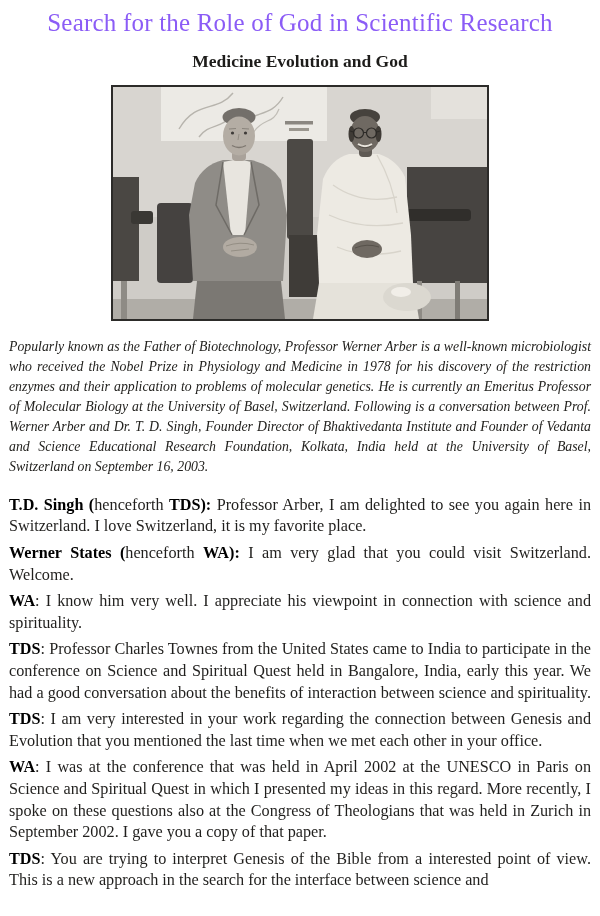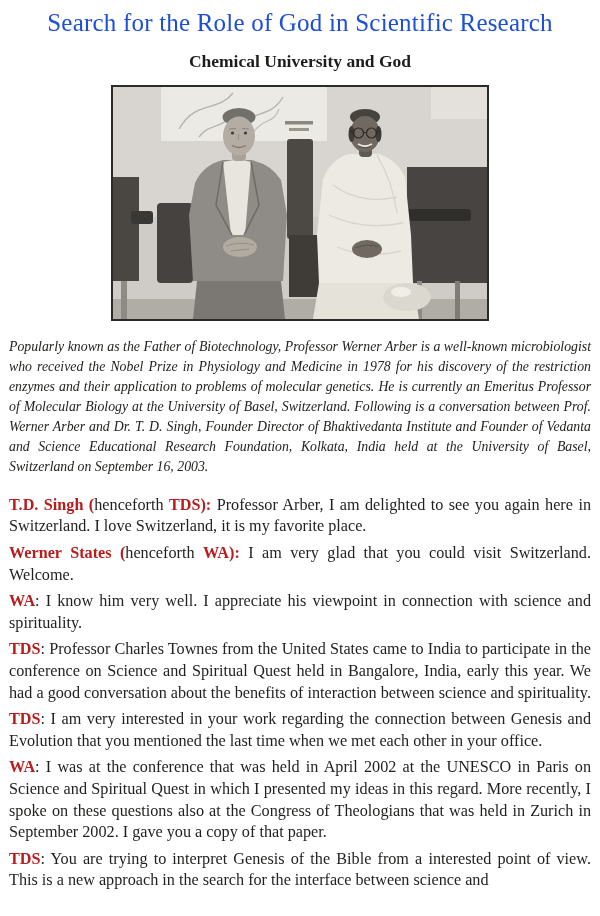--- a/index.html
+++ b/index.html
@@ -6,21 +6,21 @@
   body {
     width: 600px; height: 916px;
     background: #ffffff;
     overflow: hidden;
     color: #201f1d;
     font-family: "Liberation Serif", "DejaVu Serif", serif;
   }
   .page { padding: 0 9px; }
   .title {
     font-size: 25px; font-weight: 400; text-align: center;
-    margin: 9px 0 0; line-height: 1.15; letter-spacing: 0.2px; color: #1d4ed8;
+    margin: 9px 0 0; line-height: 1.15; letter-spacing: 0.2px; color: #8b5cf6;
   }
   .subtitle {
     font-size: 17.5px; font-weight: 700; text-align: center;
     margin: 13px 0 0; line-height: 1.15; color: #1d1c1a;
   }
   .photo-frame {
     width: 374px; height: 232px;
     margin: 14px auto 0; padding: 0;
     border: 2px solid #2c2b29;
     background: #d6d3ce;
@@ -29,29 +29,29 @@
   .intro {
     font-style: italic; text-align: justify;
     font-size: 13.8px; line-height: 20px;
     margin: 16px 0 0; color: #23221f;
   }
   .dialogue p {
     font-size: 16.2px; line-height: 21.6px;
     text-align: justify; margin: 5px 0 0;
   }
   .dialogue p:first-child { margin-top: 18px; }
-  .dialogue b { font-weight: 700; color: #b91c1c; }
+  .dialogue b { font-weight: 700; color: #000000; }
 </style>
 </head>
 <body>
 
 <div class="page">
 
   <h1 class="title">Search for the Role of God in Scientific Research</h1>
-  <h2 class="subtitle">Chemical University and God</h2>
+  <h2 class="subtitle">Medicine Evolution and God</h2>
 
   <figure class="photo-frame">
     <svg viewBox="0 0 374 232" preserveAspectRatio="none" role="img">
 
       <g>
         <rect x="0" y="0" width="374" height="232" fill="#cfccc7"></rect>
         <rect x="0" y="0" width="374" height="130" fill="#d8d5d0"></rect>
         <rect x="0" y="212" width="374" height="20" fill="#b0ada7"></rect>
       </g>
 

